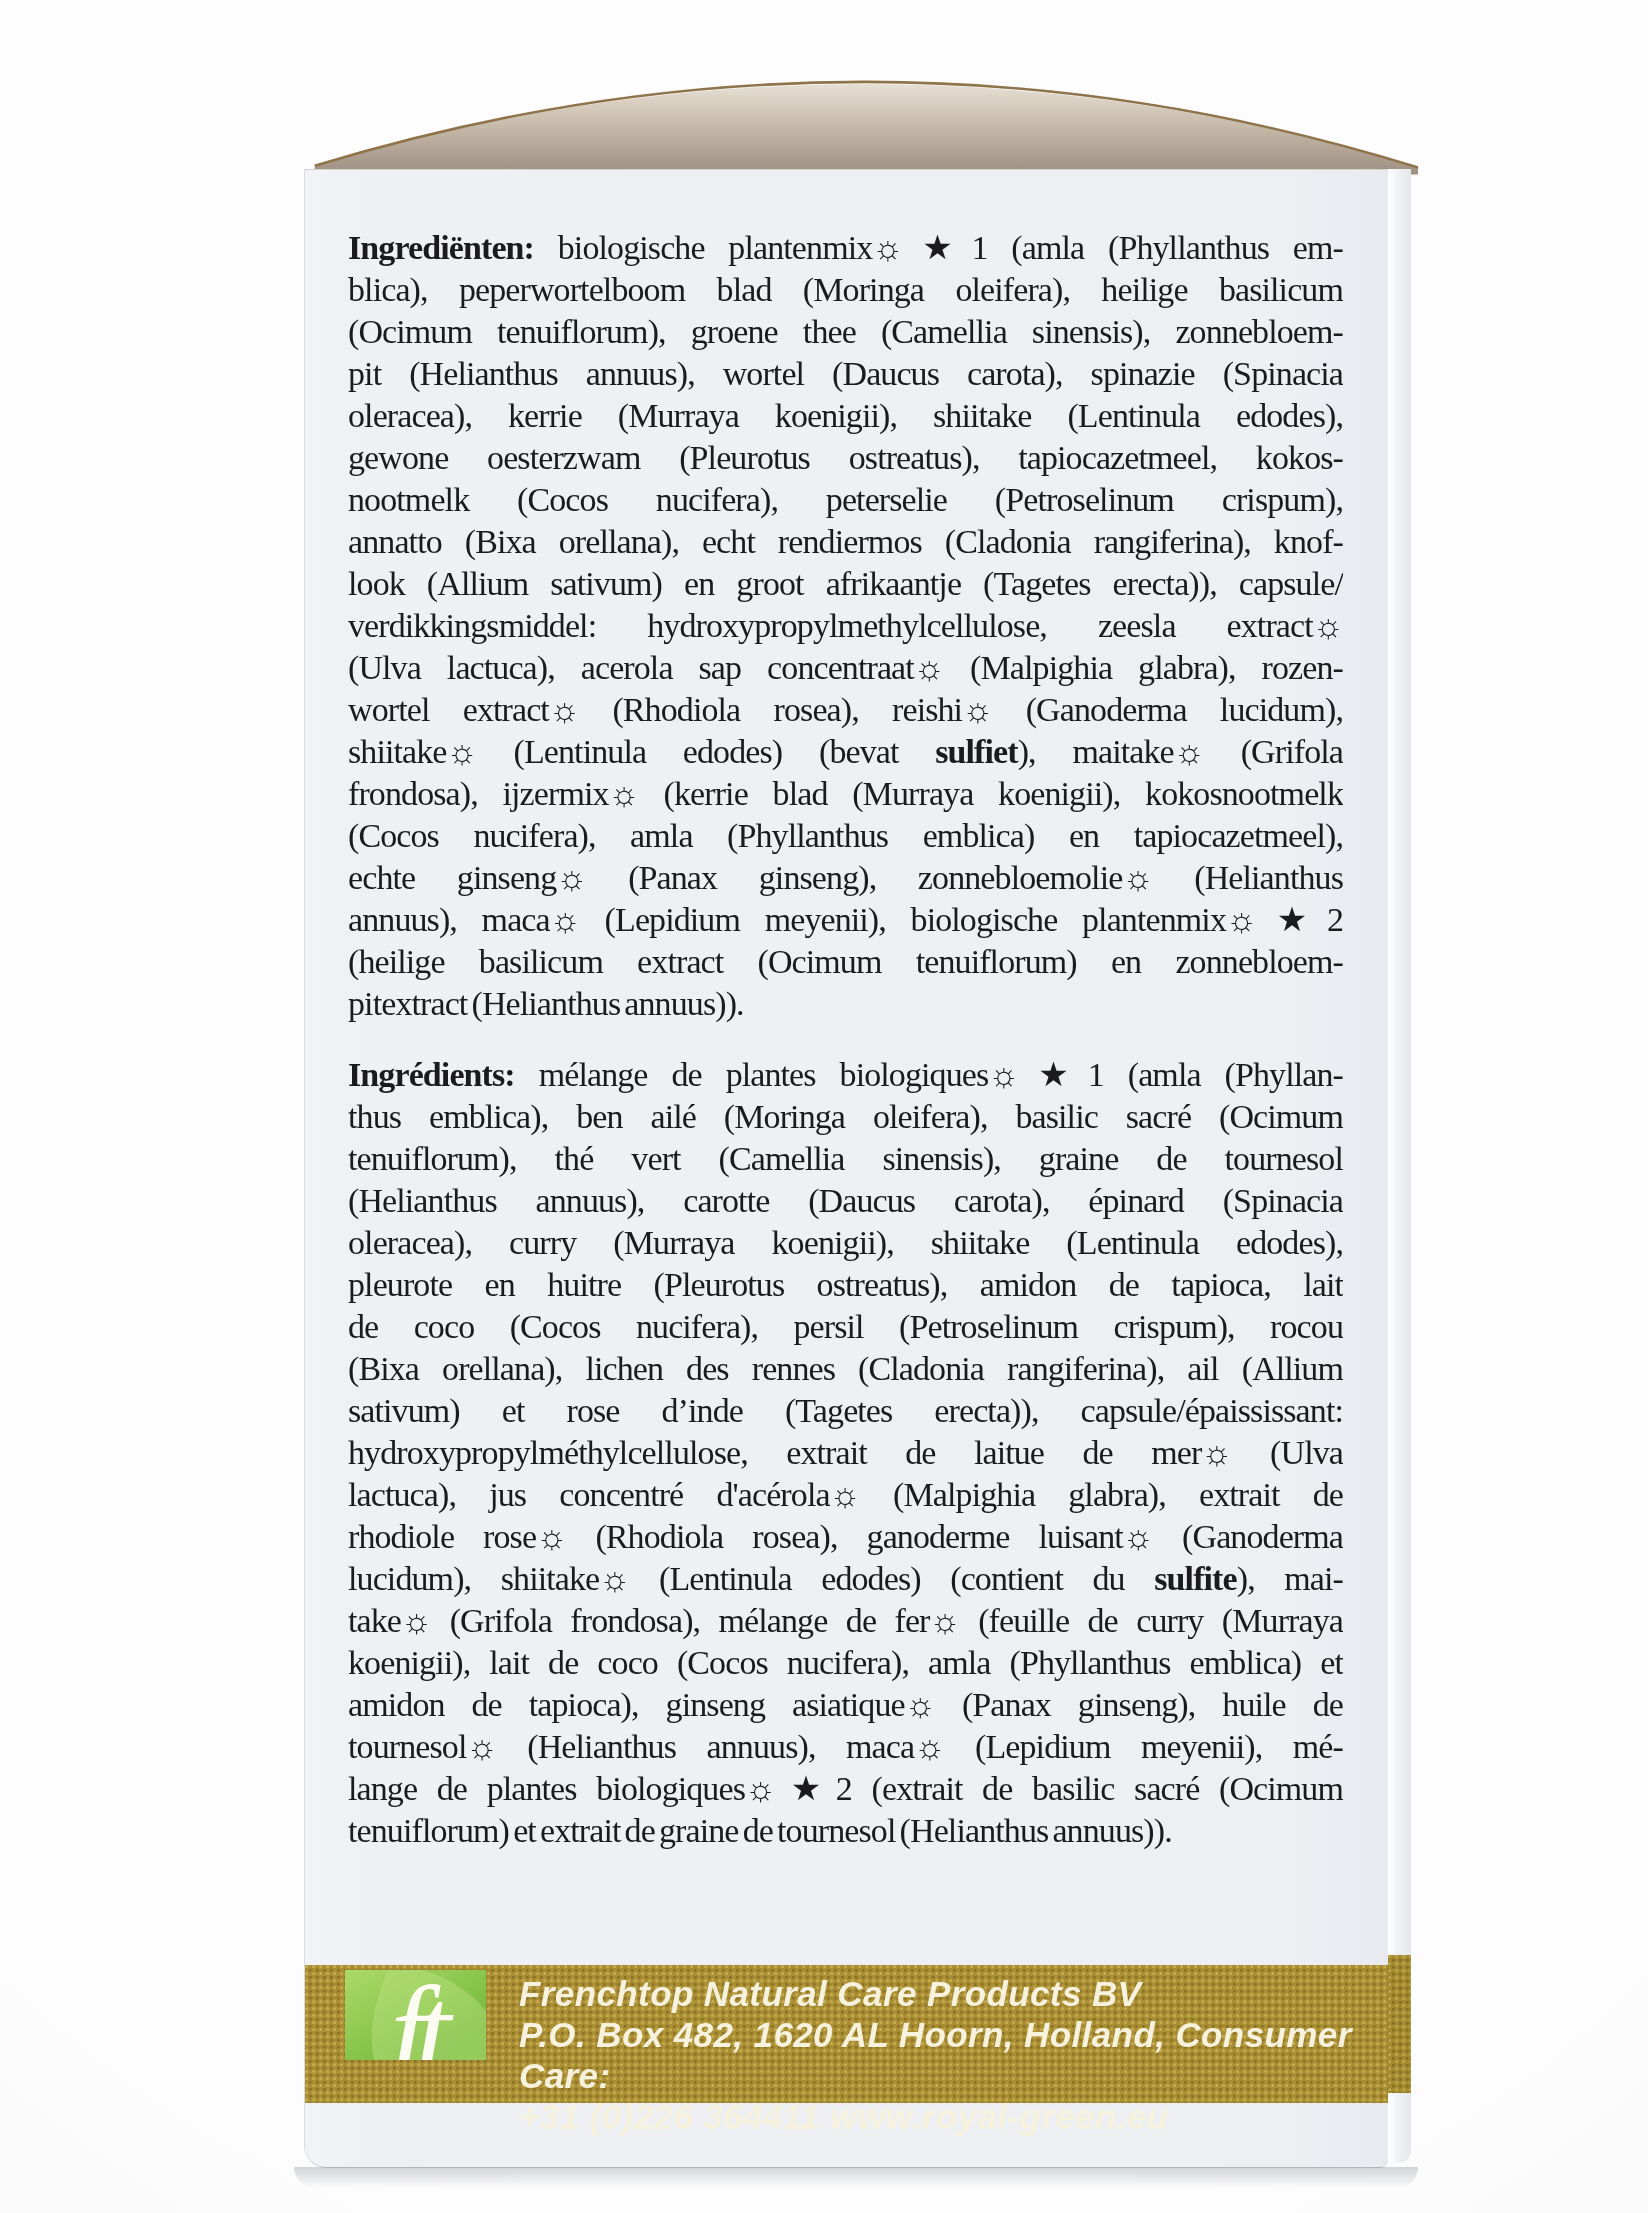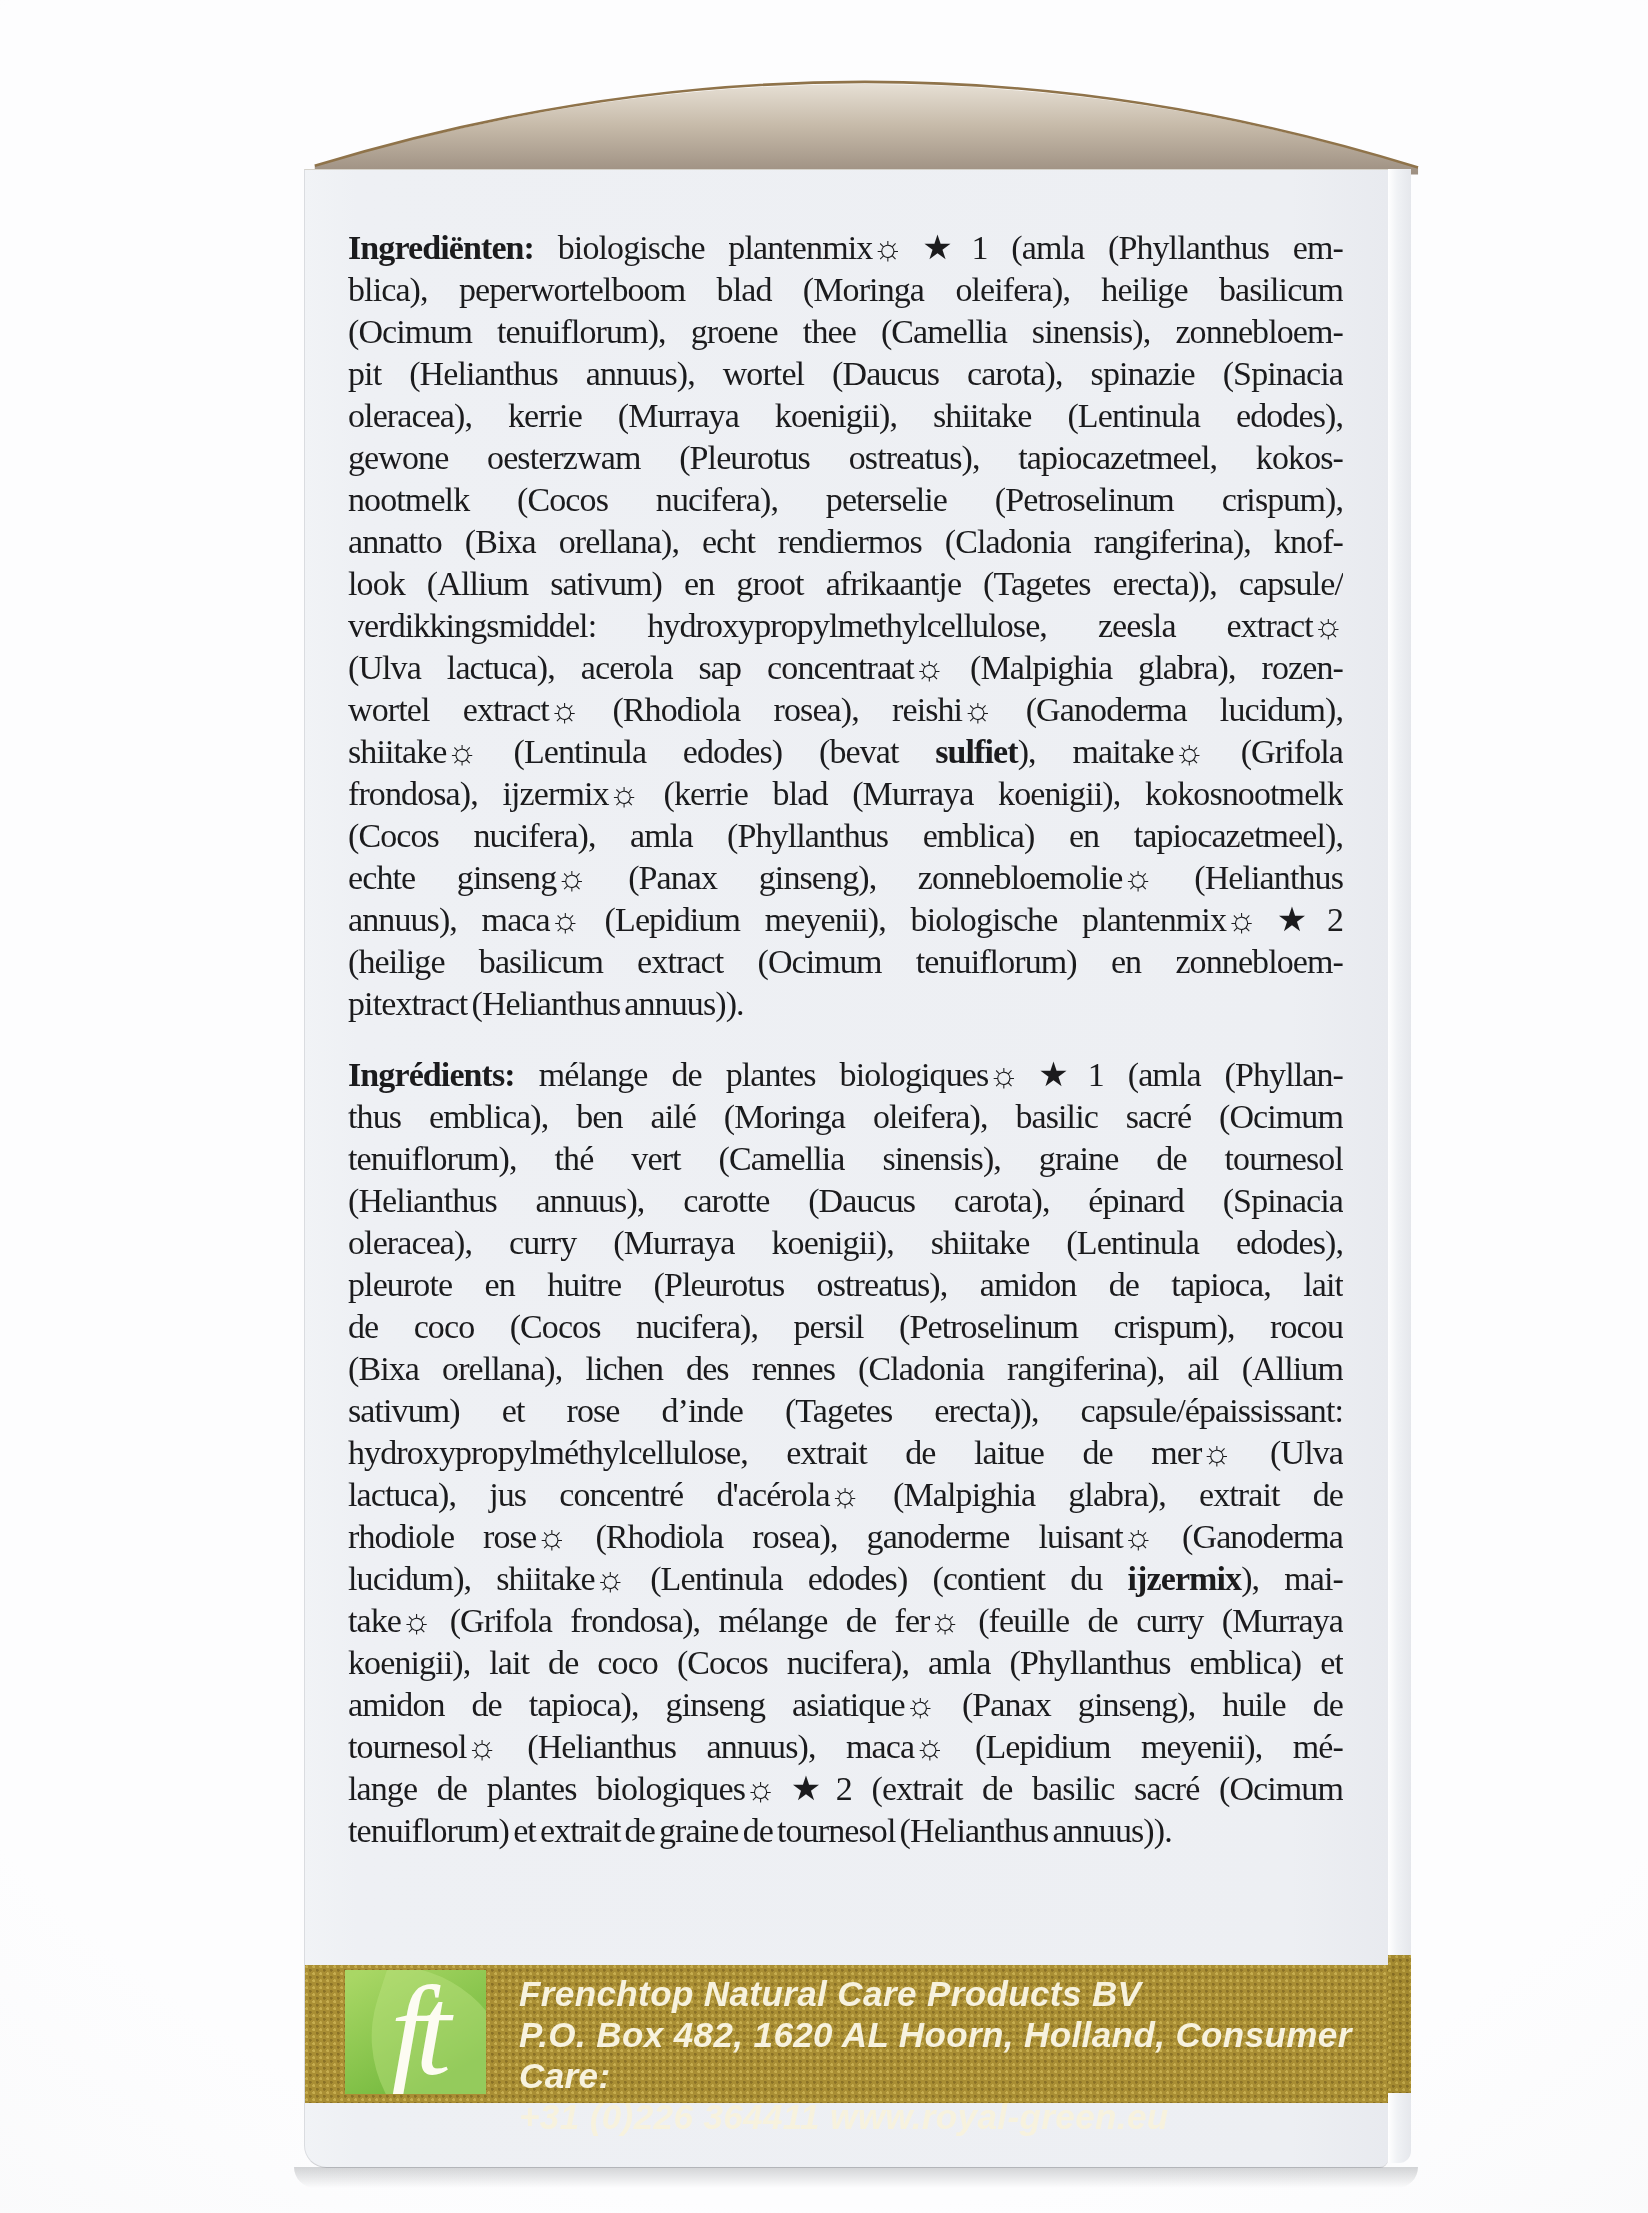--- a/index.html
+++ b/index.html
@@ -26,21 +26,21 @@
   .line.last{text-align-last:left;}
   .line b{font-weight:bold;}
   .line b.u{text-decoration-thickness:2.6px;text-underline-offset:4.3px;}
 
   
   .bar{position:absolute;left:0;top:1795px;width:1083px;height:138px;
        background-color:#a98e34;
        background-image:radial-gradient(circle at 1.7px 1.7px,#c6ad4f 1.3px,transparent 1.6px),
                         radial-gradient(circle at 5.2px 5.2px,#8a7126 1.3px,transparent 1.6px);
        background-size:7px 7px;}
-  .logo-box{position:absolute;left:40px;top:5.2px;width:141px;height:124px;overflow:hidden;
+  .logo-box{position:absolute;left:40px;top:5.2px;width:141px;height:90px;overflow:hidden;
             background:linear-gradient(150deg,#a9d765 5%,#74b93e 80%);}
   .logo-box .leaf{position:absolute;left:15.6px;top:10.4px;width:164px;height:164px;
                   background:#bce381;opacity:.45;border-radius:0 75% 0 75%;
                   transform:rotate(18deg);}
   .ft{position:absolute;left:0;top:-3.5px;width:141px;height:130px;display:flex;
       align-items:center;justify-content:center;font-family:"Liberation Serif",serif;
       font-style:italic;font-size:128px;letter-spacing:-10.4px;color:#fdfcf2;}
   .bar-text{position:absolute;left:214px;top:7.8px;
             font-family:"Liberation Sans","DejaVu Sans",sans-serif;
             font-style:italic;font-weight:bold;font-size:35px;line-height:41px;
@@ -108,21 +108,21 @@
         <div class="line">tenuiflorum), thé vert (Camellia sinensis), graine de tournesol</div>
         <div class="line">(Helianthus annuus), carotte (Daucus carota), épinard (Spinacia</div>
         <div class="line">oleracea), curry (Murraya koenigii), shiitake (Lentinula edodes),</div>
         <div class="line">pleurote en huitre (Pleurotus ostreatus), amidon de tapioca, lait</div>
         <div class="line">de coco (Cocos nucifera), persil (Petroselinum crispum), rocou</div>
         <div class="line">(Bixa orellana), lichen des rennes (Cladonia rangiferina), ail (Allium</div>
         <div class="line">sativum) et rose d’inde (Tagetes erecta)), capsule/épaississant:</div>
         <div class="line">hydroxypropylméthylcellulose, extrait de laitue de mer☼ (Ulva</div>
         <div class="line">lactuca), jus concentré d'acérola☼ (Malpighia glabra), extrait de</div>
         <div class="line">rhodiole rose☼ (Rhodiola rosea), ganoderme luisant☼ (Ganoderma</div>
-        <div class="line">lucidum), shiitake☼ (Lentinula edodes) (contient du <b class="u">ijzermix</b>), mai-</div>
+        <div class="line">lucidum), shiitake☼ (Lentinula edodes) (contient du <b class="u">sulfite</b>), mai-</div>
         <div class="line">take☼ (Grifola frondosa), mélange de fer☼ (feuille de curry (Murraya</div>
         <div class="line">koenigii), lait de coco (Cocos nucifera), amla (Phyllanthus emblica) et</div>
         <div class="line">amidon de tapioca), ginseng asiatique☼ (Panax ginseng), huile de</div>
         <div class="line">tournesol☼ (Helianthus annuus), maca☼ (Lepidium meyenii), mé-</div>
         <div class="line">lange de plantes biologiques☼★2 (extrait de basilic sacré (Ocimum</div>
         <div class="line last">tenuiflorum) et extrait de graine de tournesol (Helianthus annuus)).</div>
       </section>
 
     <footer class="bar">
       <div class="logo-box">

